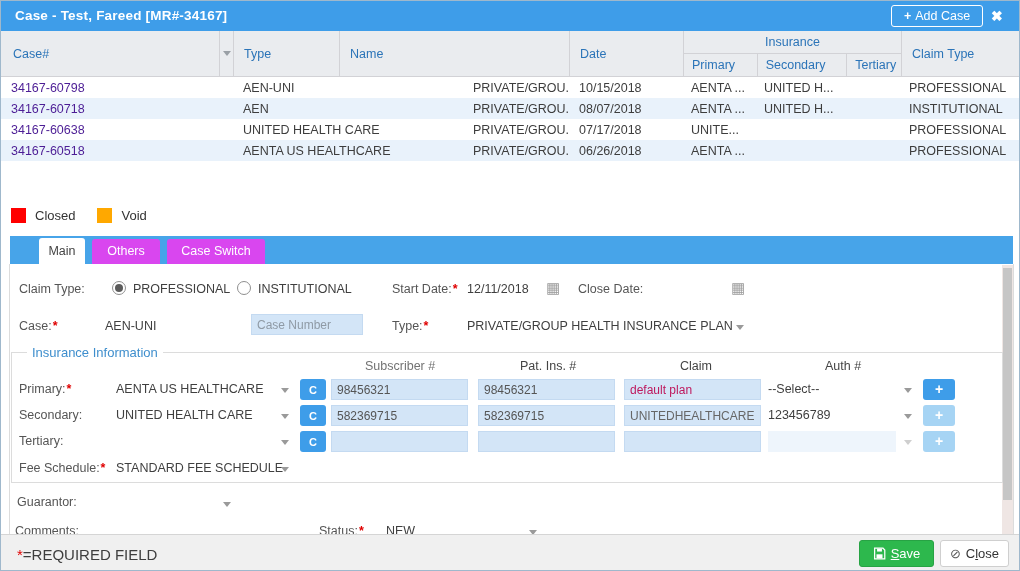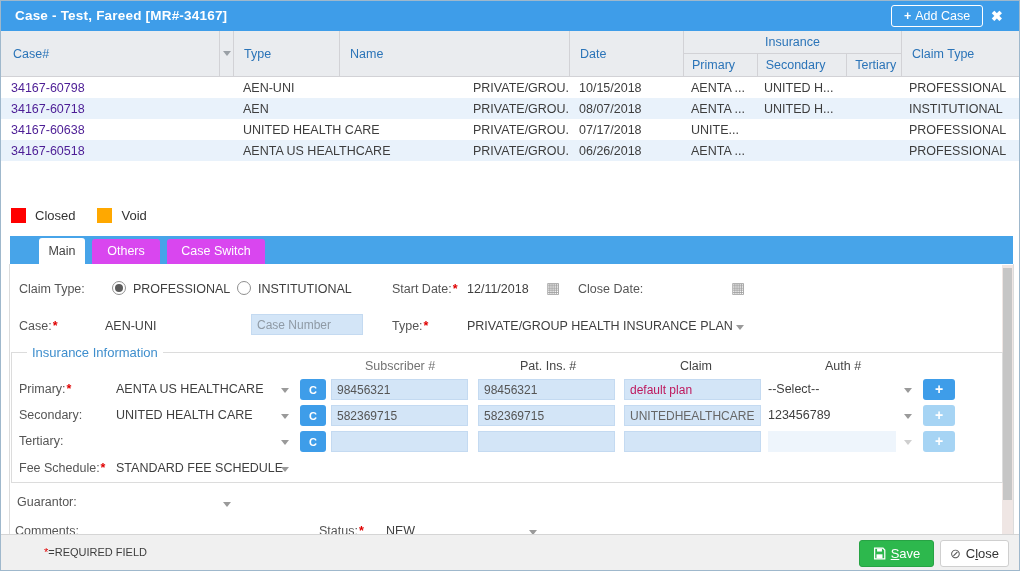--- a/index.html
+++ b/index.html
@@ -128,21 +128,21 @@
 
   #feeLabel { left:18px; top:460px; } #feeValue { left:115px; top:460px; } #feeArrow { left:280px; top:466px; }
 
   #guarLabel { left:16px; top:494px; } #guarArrow { left:222px; top:501px; }
   #commentsLabel { left:14px; top:523px; } #statusLabel { left:318px; top:523px; }
   #statusValue { left:385px; top:523px; } #statusArrow { left:528px; top:529px; }
 
   
   .footerbar { position:absolute; left:0; top:533px; width:1020px; height:38px; background:#f0f0f0;
                border-top:1px solid #d5d5d5; z-index:5; }
-  .req-note { position:absolute; left:16px; top:11px; font-size:11px; color:#3d3d3d;margin-left:27px; }
+  .req-note { position:absolute; left:16px; top:11px; font-size:15px; color:#3d3d3d; }
   .req-note .mark { color:#e00000; }
   .btn { position:absolute; top:5px; height:27px; border-radius:3px; font-size:13px;
          display:flex; align-items:center; justify-content:center; cursor:pointer;
          font-family:"Liberation Sans",sans-serif; }
   .btn u { text-decoration:underline; }
   .save-btn { left:858px; width:75px; background:#2db84d; border:1px solid #27a344; color:#fff; }
   .save-btn svg { margin-right:5px; }
   .close-btn { left:939px; width:69px; background:#fff; border:1px solid #cfcfcf; color:#333; }
   .close-btn .noicon { font-size:13px; color:#555; margin-right:5px; line-height:13px; }
 </style>

